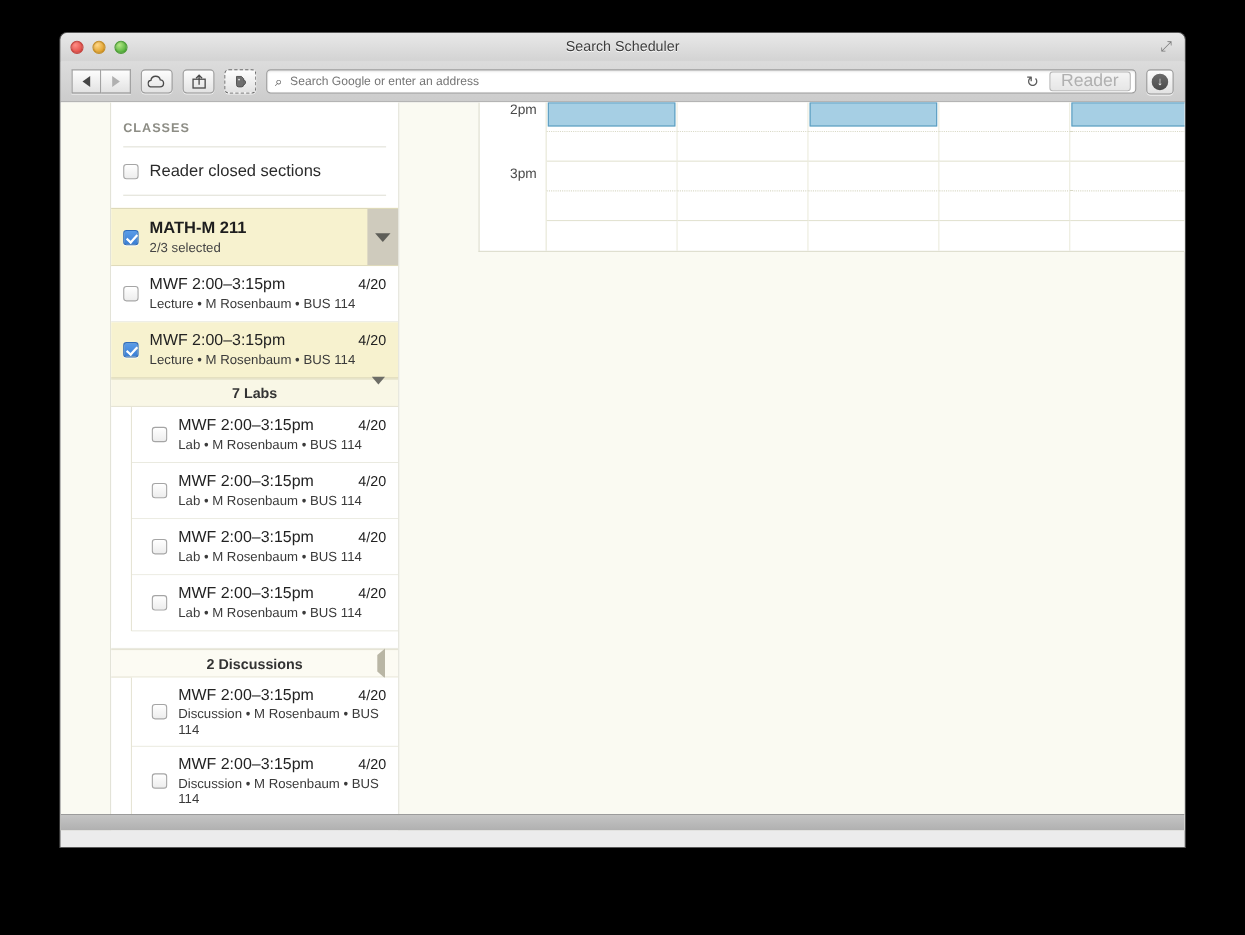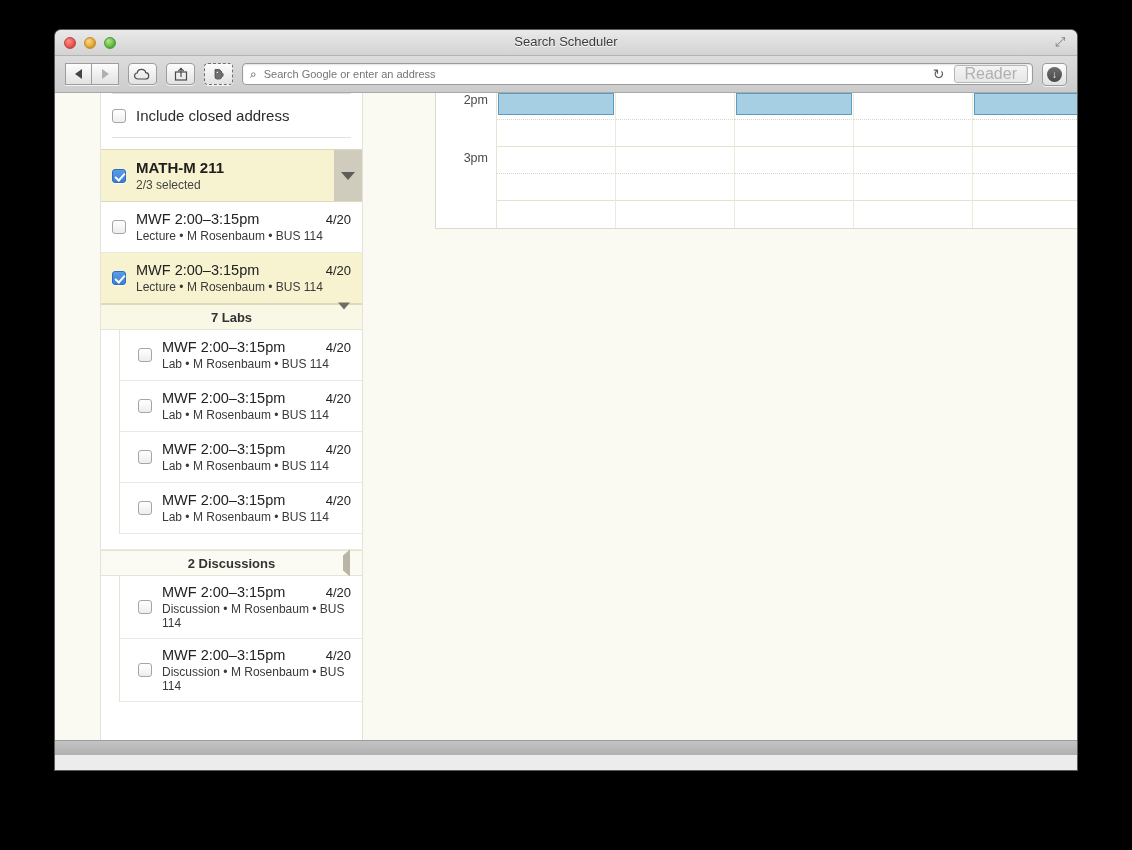--- a/index.html
+++ b/index.html
@@ -176,21 +176,21 @@
     position: relative;
     display: flex; align-items: center;
     padding: 8px 11px;
     border-bottom: 1px solid #eaeae0;
     background: #ffffff;
     min-height: 51px;
   }
   .section-row.selected { background: #f7f2cf; border-bottom-color:#ddd9b9; }
   .section-row.indent { padding-left: 29px; }
   .section-row .body { flex: 1; margin-left: 10px; }
-  .row-top { display: flex; justify-content: space-between; align-items: center; }
+  .row-top { display: flex; justify-content: space-between; align-items: flex-start; }
   .row-time { font-size: 14.5px; color: #222; }
   .row-seats { font-size: 13px; color: #222; }
   .row-meta { font-size: 12px; color: #3a3a3a; margin-top: 2px; }
 
   
   .group-header {
     position: relative;
     display: flex; align-items: center; justify-content: center;
     height: 26px;
     font-size: 13px; font-weight: bold; color: #333;
@@ -296,25 +296,26 @@
 
     <div class="tb-btn" id="downloads-btn">
       <span class="circle-dl">↓</span>
     </div>
   </div>
 
   <div id="content">
 
     <div id="sidebar">
 
+      <div id="classes-heading">CLASSES</div>
       <div class="hr"></div>
 
       <div id="closed-row">
         <span class="cb"></span>
-        <span class="lbl">Include closed address</span>
+        <span class="lbl">Reader closed sections</span>
       </div>
       <div class="hr"></div>
 
       <div class="course-header" style="margin-top:11px;">
         <span class="cb checked"></span>
         <span class="txt">
           <div class="course-title">MATH-M 211</div>
           <div class="course-sub">2/3 selected</div>
         </span>
         <span class="disclosure-btn">

